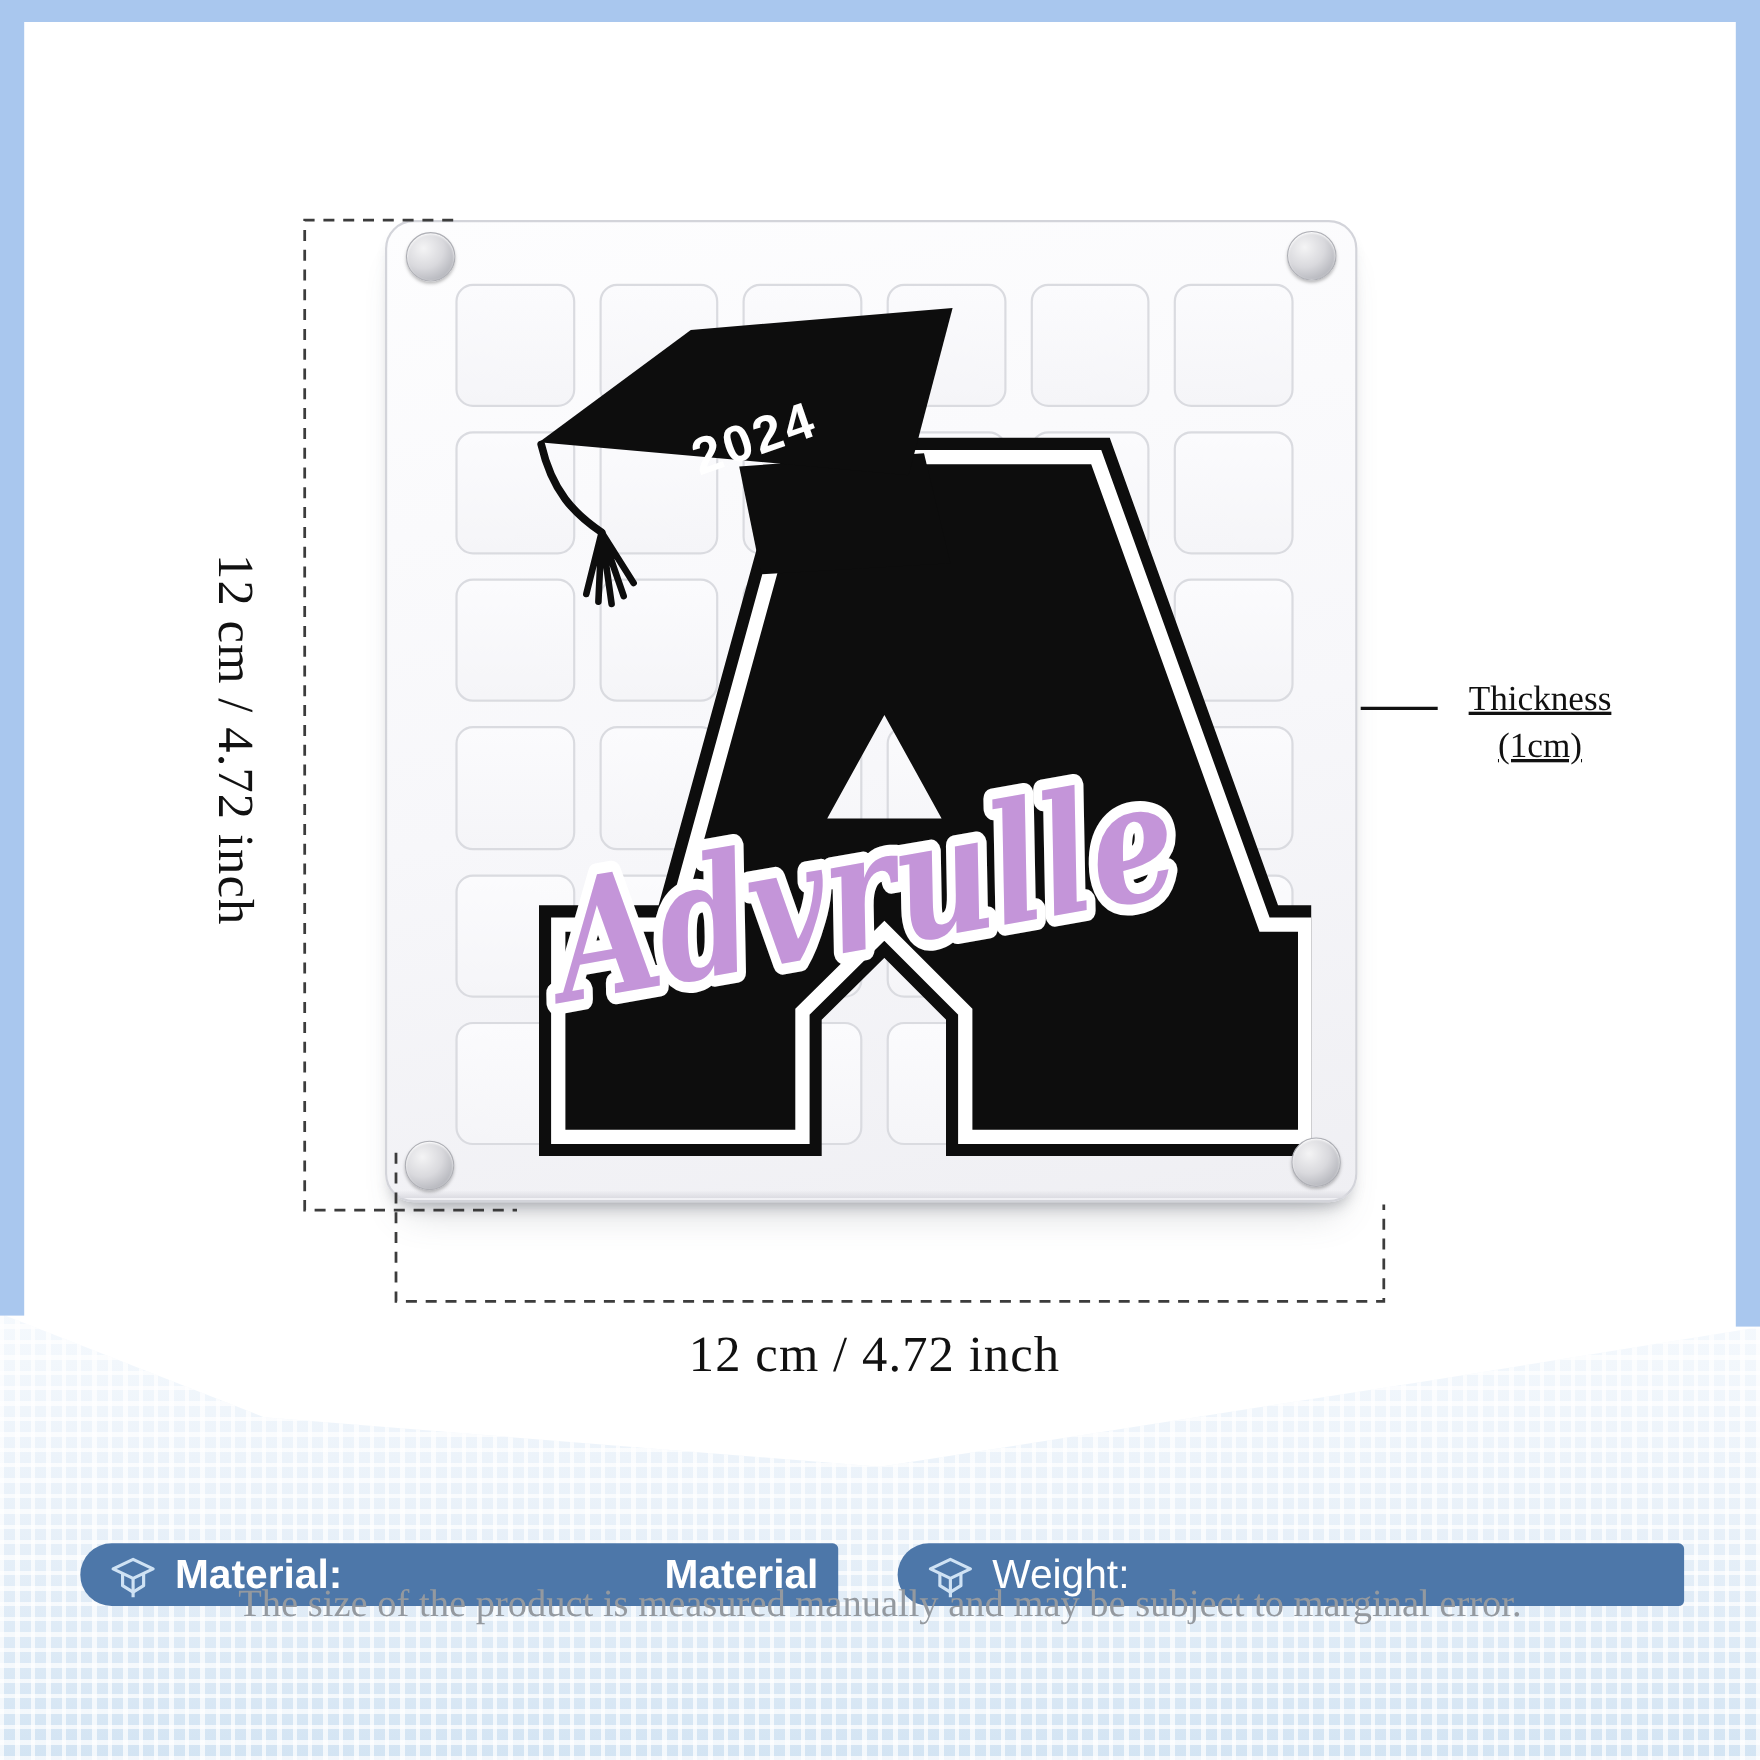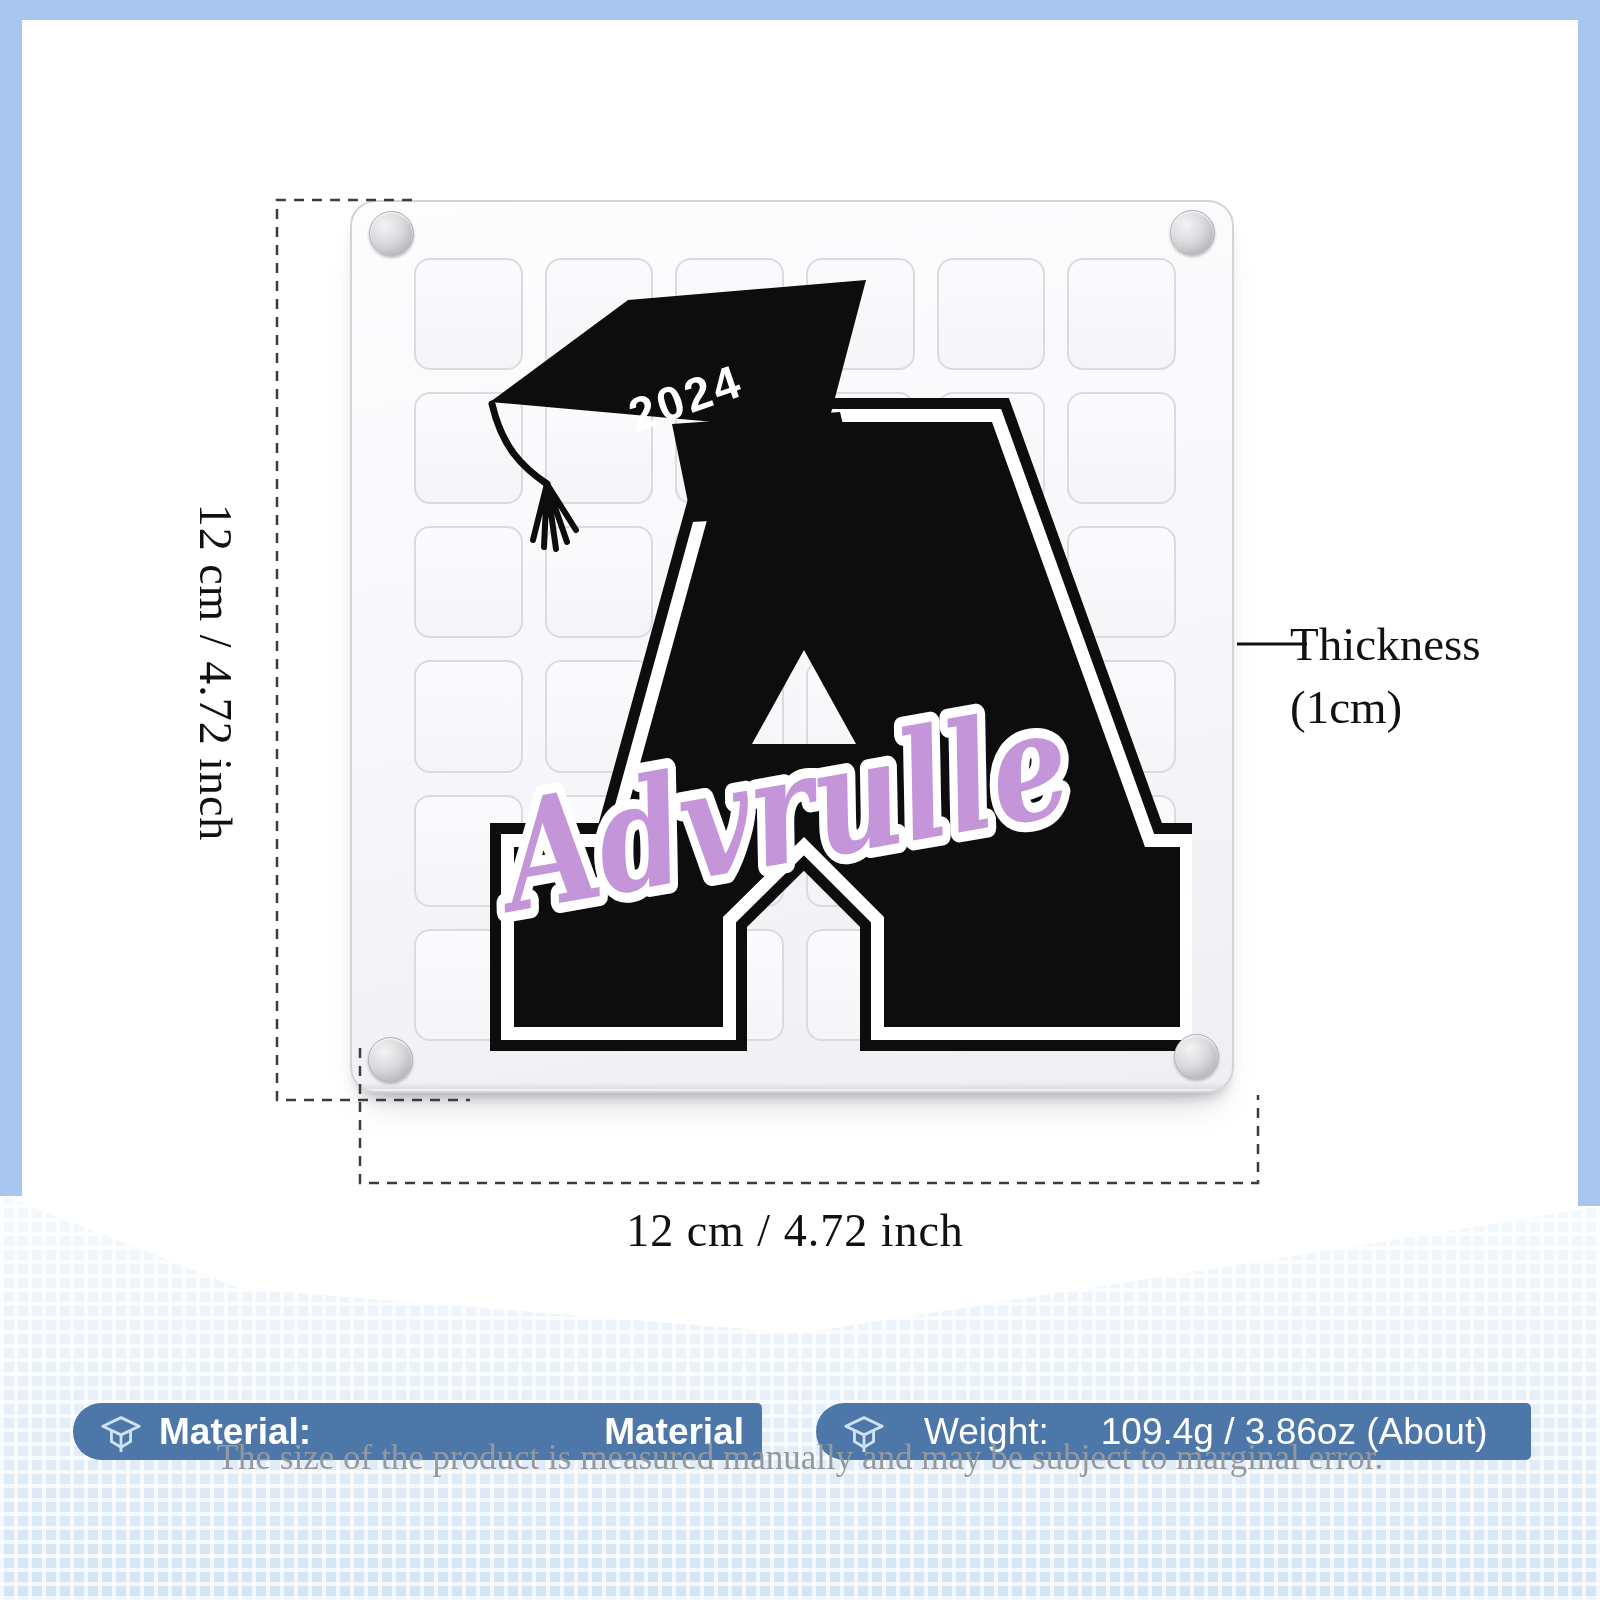--- a/index.html
+++ b/index.html
@@ -45,29 +45,29 @@
     border:1px solid #aeafb5;box-shadow:0 2px 3px rgba(0,0,0,.25), inset 0 1px 2px #ffffff;z-index:6;}
   .magnet.tl{left:17px;top:9px;} .magnet.tr{right:17px;top:8px;}
   .magnet.bl{left:16px;bottom:9px;} .magnet.br{right:13px;bottom:12px;}
   .artwork{position:absolute;left:80px;top:60px;z-index:5;}
 
   
   .dim-lines{position:absolute;left:0;top:0;z-index:5;}
   .dim-label{position:absolute;color:#111;font-size:46px;letter-spacing:1px;z-index:5;}
   .dim-height{left:-5px;top:646px;width:440px;text-align:center;transform:rotate(90deg);}
   .dim-width{left:500px;top:1204px;width:590px;text-align:center;}
-  .thickness-note{position:absolute;left:1290px;top:613px;width:220px;text-align:left;
-    color:#111;font-size:47px;line-height:1.35;z-index:5;}
+  .thickness-note{position:absolute;left:1290px;top:613px;width:220px;text-align:center;
+    color:#111;font-size:32px;line-height:1.35;z-index:5;text-decoration:underline;}
 
   
   .bar{position:absolute;top:1403px;height:57px;background:var(--bar-blue);z-index:7;
     display:flex;align-items:center;color:#fff;font-family:"Liberation Sans",sans-serif;
     font-size:37px;border-radius:29px 5px 5px 29px;padding:0 18px 0 26px;}
   .bar-material{left:73px;width:689px;font-weight:bold;}
-  .bar-weight{left:816px;width:715px;gap:22px;}
+  .bar-weight{left:816px;width:715px;}
   .bar .cap-icon{width:44px;height:44px;margin-right:16px;flex:0 0 auto;}
   .bar .val-right{margin-left:auto;}
   .bar .val-gap{margin-left:30px;}
 
   .footer-note{position:absolute;left:0;top:1438px;width:1600px;text-align:center;z-index:7;
     color:#94999f;font-size:35px;font-family:"Liberation Serif",serif;}
 </style>
 </head>
 <body>
 
@@ -166,17 +166,16 @@
     <span class="val-right">Material</span>
   </div>
 
   <div class="bar bar-weight">
     <svg class="cap-icon" viewBox="0 0 46 46">
       <path d="M23 8 L42 17 L23 26 L4 17 Z" fill="none" stroke="#cfe2f4" stroke-width="3" stroke-linejoin="round"></path>
       <path d="M13 21 L13 33 L23 39 L33 33 L33 21" fill="none" stroke="#cfe2f4" stroke-width="3" stroke-linejoin="round"></path>
       <path d="M23 26 L23 44" fill="none" stroke="#cfe2f4" stroke-width="3"></path>
     </svg>
     <span>Weight:</span>
-    <span class="val-gap">109.4g / 3.86oz (About)</span>
   </div>
 
   <div class="footer-note">The size of the product is measured manually and may be subject to marginal error.</div>
 </div>
 
 </body></html>

